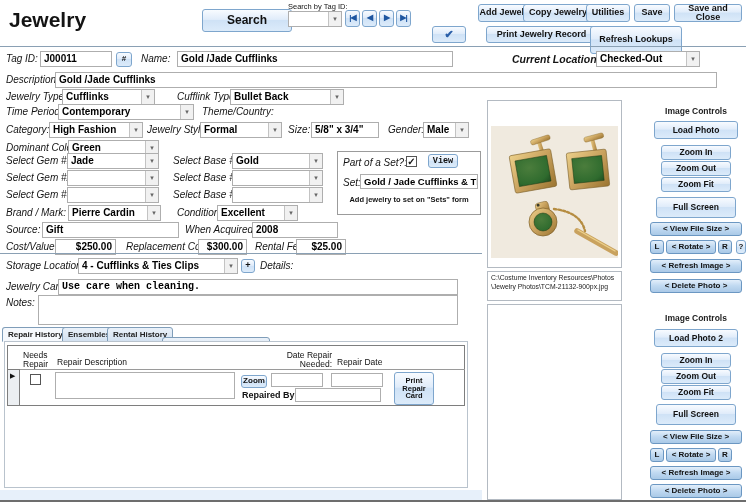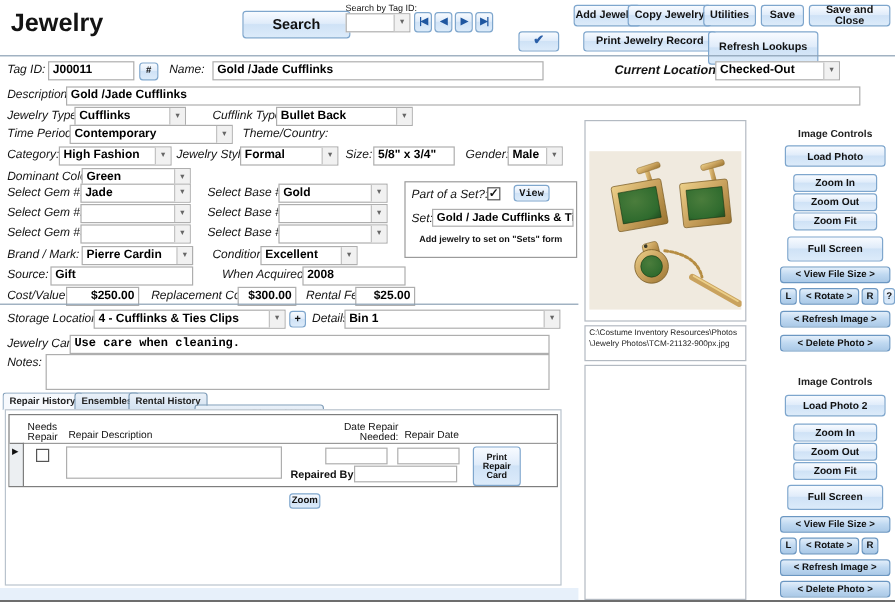--- a/index.html
+++ b/index.html
@@ -180,44 +180,40 @@
     <span class="cval">Pierre Cardin</span>
     <span class="chev">▾</span>
   </div>
   <div class="lbl" style="left:177px;top:207px;">Condition:</div>
   <div class="combo" style="left:217px;top:205px;width:81px;">
     <span class="cval">Excellent</span>
     <span class="chev">▾</span>
   </div>
 
   <div class="lbl" style="left:6px;top:224px;">Source:</div>
-  <div class="tb" style="left:42px;top:222px;width:119px;">Gift</div>
+  <div class="tb" style="left:42px;top:222px;width:137px;">Gift</div>
   <div class="lbl" style="left:185px;top:224px;">When Acquired:</div>
   <div class="tb" style="left:252px;top:222px;width:86px;">2008</div>
 
   <div class="lbl" style="left:6px;top:241px;">Cost/Value:</div>
   <div class="tb money" style="left:55px;top:239px;width:61px;">$250.00</div>
   <div class="lbl" style="left:126px;top:241px;">Replacement Cost:</div>
   <div class="tb money" style="left:198px;top:239px;width:49px;">$300.00</div>
   <div class="lbl" style="left:255px;top:241px;">Rental Fee</div>
   <div class="tb money" style="left:296px;top:239px;width:50px;">$25.00</div>
 
   <div class="hline" style="left:0;top:253px;width:482px;"></div>
 
   <div class="lbl" style="left:6px;top:260px;">Storage Location:</div>
   <div class="combo" style="left:78px;top:258px;width:160px;">
     <span class="cval">4 - Cufflinks &amp; Ties Clips</span>
     <span class="chev">▾</span>
   </div>
   <div class="btn" style="left:241px;top:259px;width:14px;height:14px;font-size:9px;">+</div>
   <div class="lbl" style="left:260px;top:260px;">Details:</div>
-  <div class="combo" style="left:287px;top:258px;width:180px;">
-    <span class="cval">Bin 1</span>
-    <span class="chev">▾</span>
-  </div>
 
   <div class="lbl" style="left:6px;top:281px;">Jewelry Care:</div>
   <div class="tb" style="left:58px;top:279px;width:400px;font-family:Liberation Mono, monospace;">Use care when cleaning.</div>
 
   <div class="lbl" style="left:6px;top:297px;">Notes:</div>
   <div class="tb" style="left:38px;top:295px;width:420px;height:30px;"></div>
 
   <div class="tab active" style="left:2px;top:327px;">Repair History</div>
   <div class="tab" style="left:62px;top:327px;">Ensembles</div>
   <div class="tab" style="left:107px;top:327px;">Rental History</div>
@@ -231,21 +227,21 @@
   <div class="gridhdr" style="left:276px;top:351px;width:56px;text-align:right;">Date Repair Needed:</div>
   <div class="gridhdr" style="left:337px;top:358px;">Repair Date</div>
 
   <div style="position:absolute;left:8px;top:369px;width:12px;height:36px;background:#eceff2;border-right:1px solid #7e7e7e;border-top:1px solid #7e7e7e;">
     <span style="position:absolute;left:2px;top:2px;font-size:7px;color:#111;">▶</span>
   </div>
   <div style="position:absolute;left:20px;top:369px;width:445px;height:1px;background:#9a9a9a;"></div>
 
   <div class="chk" style="left:30px;top:374px;"></div>
   <div class="tb" style="left:55px;top:372px;width:180px;height:27px;"></div>
-  <div class="btn" style="left:241px;top:375px;width:26px;height:13px;font-size:8px;margin-top:36px;">Zoom</div>
+  <div class="btn" style="left:241px;top:375px;width:26px;height:13px;font-size:8px;">Zoom</div>
   <div class="tb" style="left:271px;top:373px;width:52px;height:14px;"></div>
   <div class="tb" style="left:331px;top:373px;width:52px;height:14px;"></div>
   <div class="gridhdr" style="left:242px;top:391px;font-weight:bold;font-size:9px;">Repaired By</div>
   <div class="tb" style="left:295px;top:388px;width:86px;height:14px;"></div>
   <div class="btn" style="left:394px;top:372px;width:40px;height:33px;font-size:7.5px;padding:0 2px;">Print Repair Card</div>
 
   <div style="position:absolute;left:487px;top:100px;width:135px;height:168px;border:1px solid #b3bac2;background:#fff;padding:3px;">
     <svg width="127" height="160" viewBox="0 0 127 160">
       <defs>
         <linearGradient id="gg" x1="0" y1="0" x2="1" y2="1">

